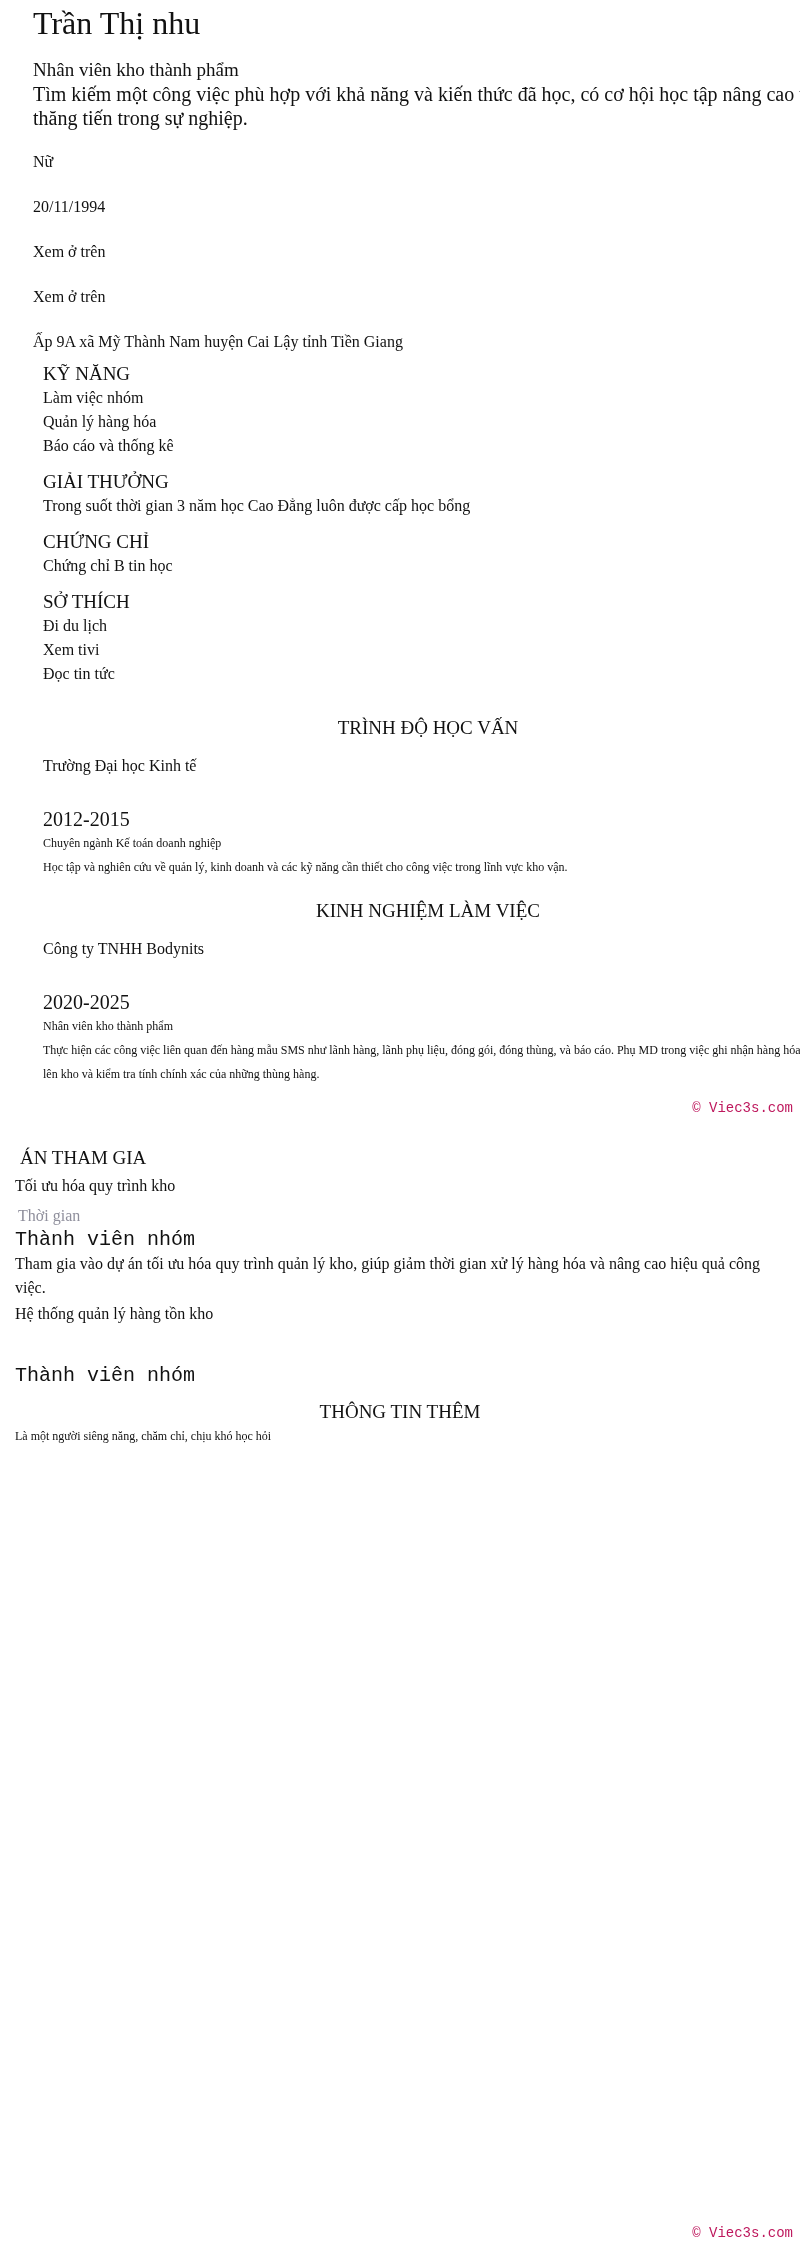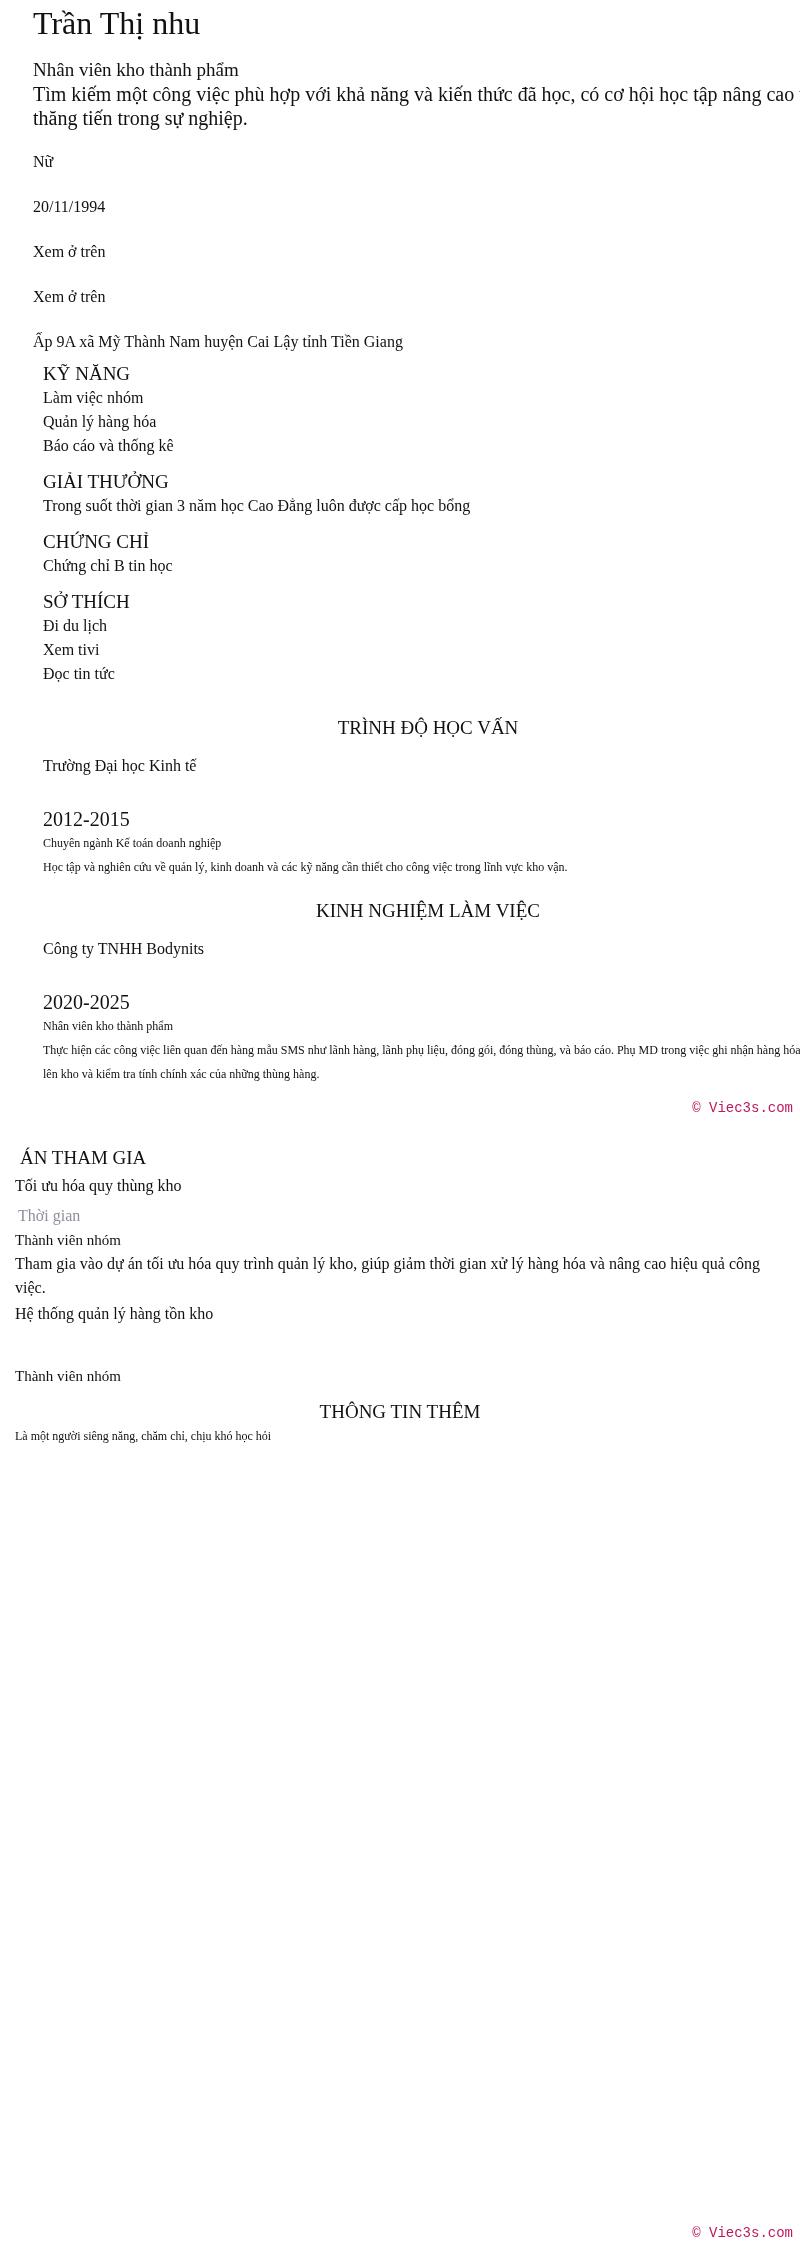--- a/index.html
+++ b/index.html
@@ -129,22 +129,23 @@
       line-height: 24px;
       color: #8f8f9c;
       margin-top: 6px;
       padding-left: 3px;
       min-height: 24px;
     }
     .proj-time.empty {
       margin-top: 14px;
     }
     .proj-role {
-      font-size: 15px;
-      line-height: 24px;
+      font-size: 20px;
+      line-height: 24px;
+      font-family: Liberation Mono, monospace;
     }
     .proj-desc {
       font-size: 16px;
       line-height: 24px;
     }
     .proj-item + .proj-item .proj-name {
       margin-top: 2px;
     }
     .extra {
       margin-top: 12px;
@@ -209,21 +210,21 @@
       <div class="period">2020-2025</div>
       <div class="line16">Nhân viên kho thành phẩm</div>
       <div class="line16">Thực hiện các công việc liên quan đến hàng mẫu SMS như lãnh hàng, lãnh phụ liệu, đóng gói, đóng thùng, và báo cáo. Phụ MD trong việc ghi nhận hàng hóa lên kho và kiểm tra tính chính xác của những thùng hàng.</div>
     </div>
   </div>
 
   <div class="projects">
     <h3 class="proj-title">ÁN THAM GIA</h3>
 
     <div class="proj-item">
-      <div class="proj-name">Tối ưu hóa quy thùng kho</div>
+      <div class="proj-name">Tối ưu hóa quy trình kho</div>
       <div class="proj-time">Thời gian</div>
       <div class="proj-role">Thành viên nhóm</div>
       <div class="proj-desc">Tham gia vào dự án tối ưu hóa quy trình quản lý kho, giúp giảm thời gian xử lý hàng hóa và nâng cao hiệu quả công việc.</div>
     </div>
 
     <div class="proj-item">
       <div class="proj-name">Hệ thống quản lý hàng tồn kho</div>
       <div class="proj-time empty"></div>
       <div class="proj-role">Thành viên nhóm</div>
     </div>

